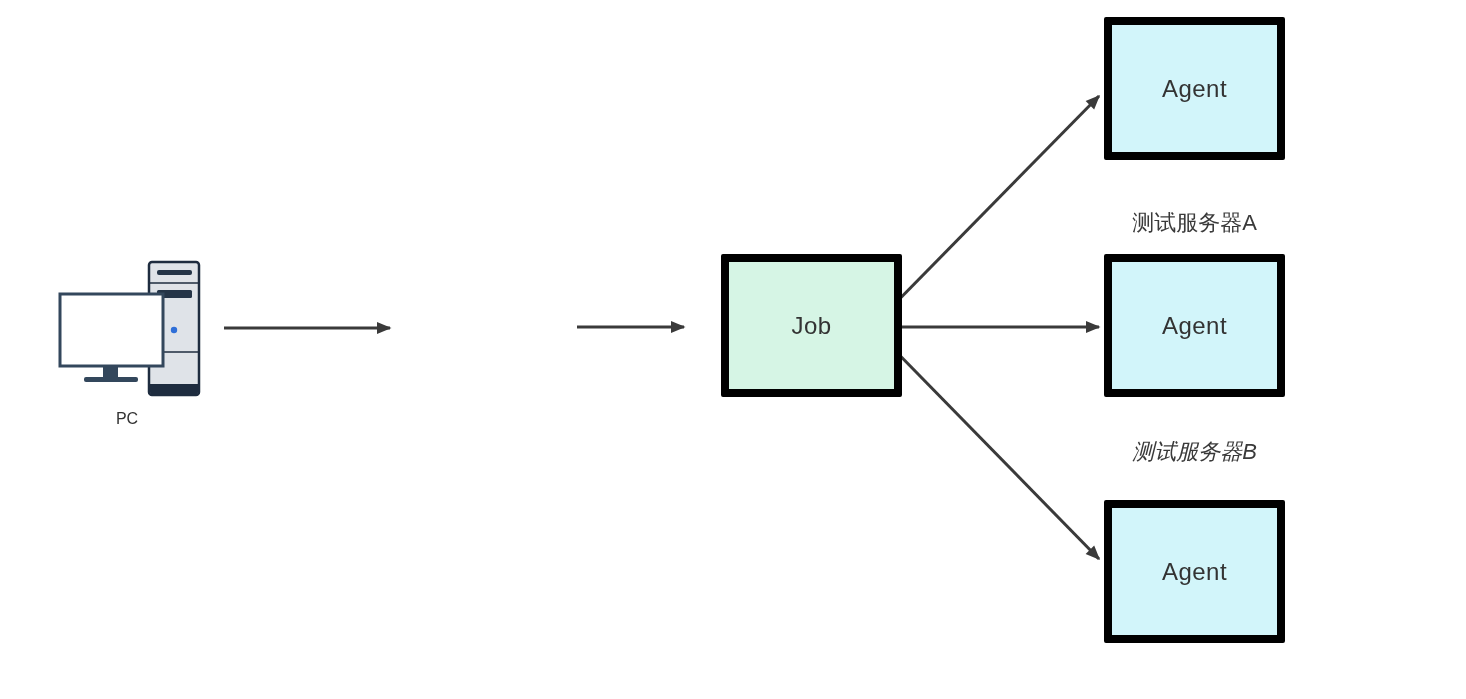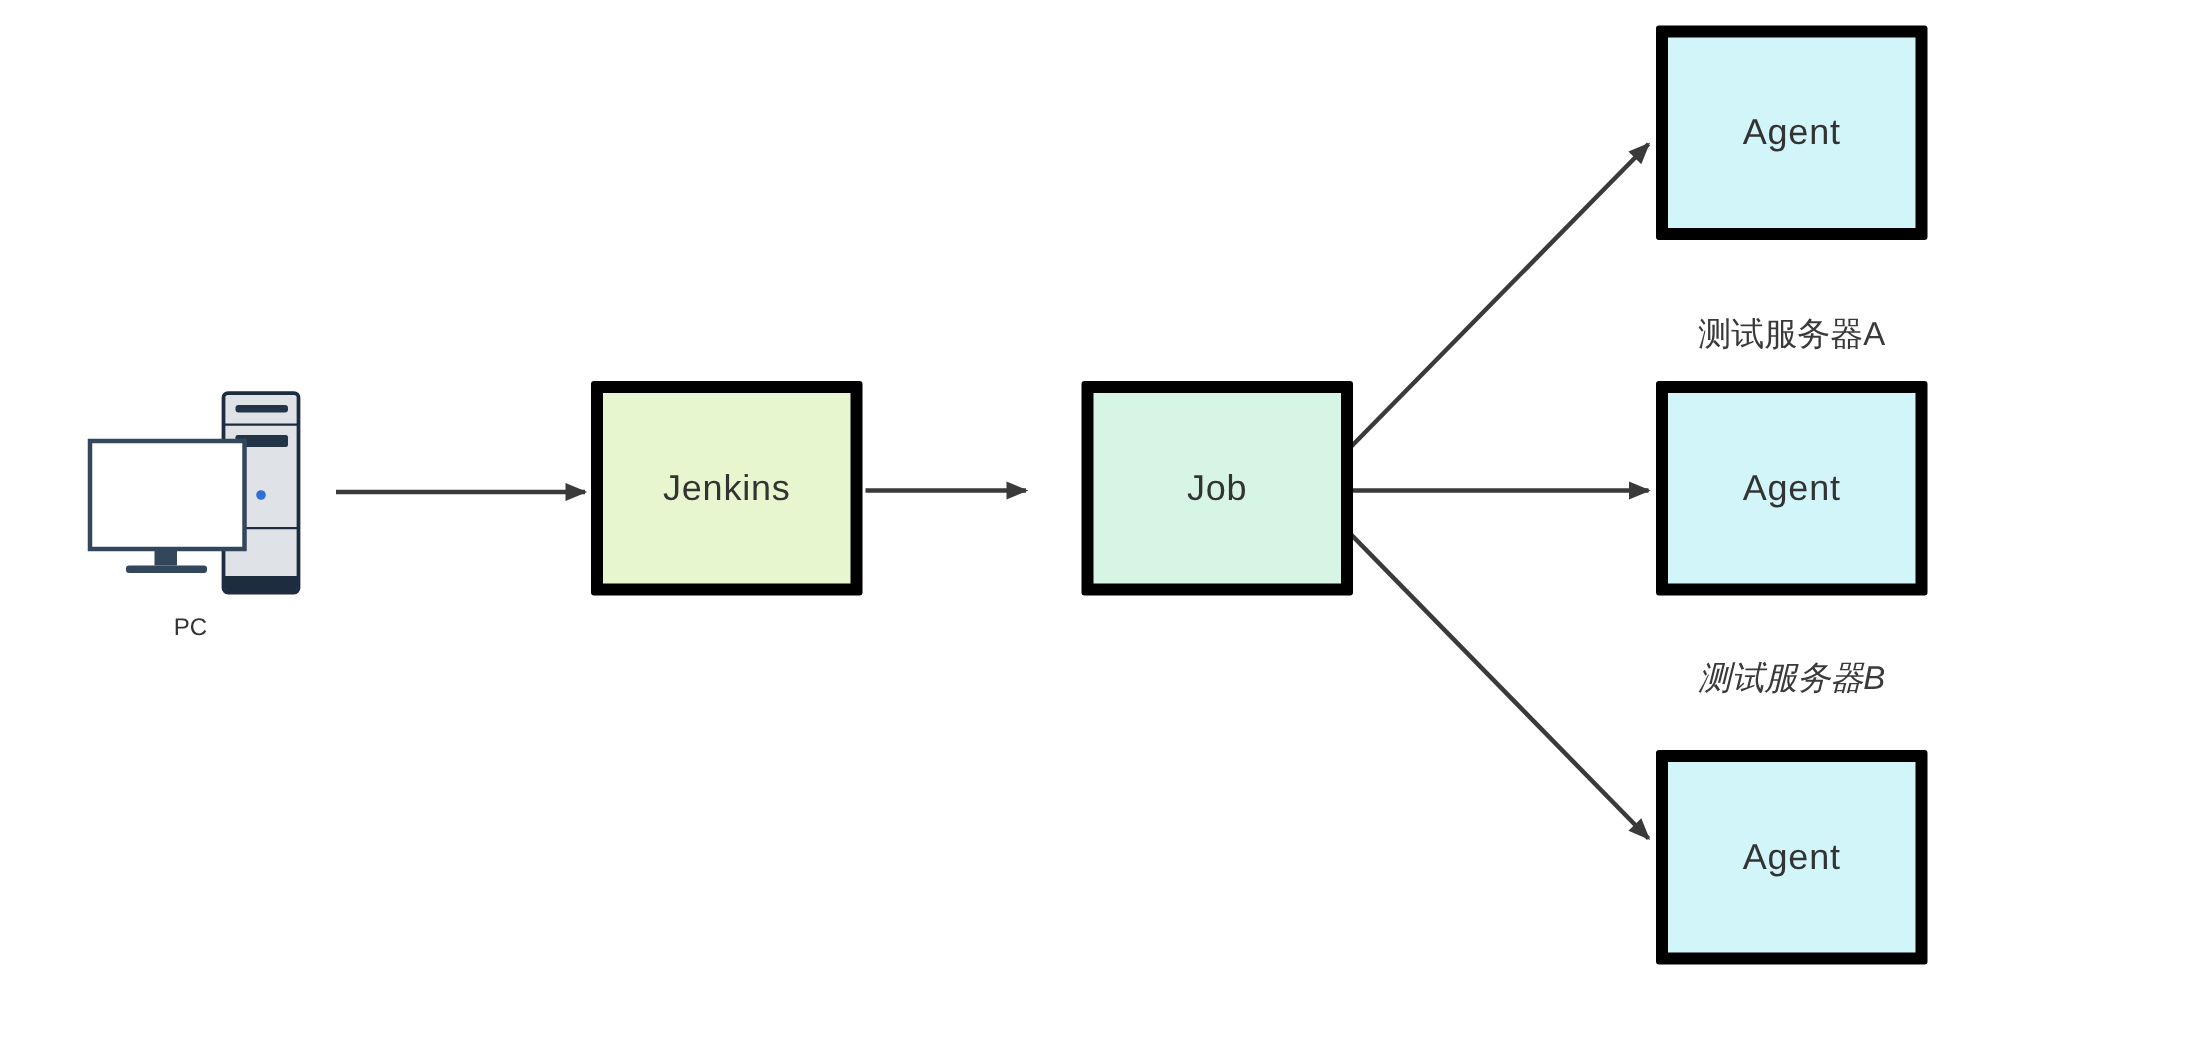--- a/index.html
+++ b/index.html
@@ -96,23 +96,20 @@
       <line x1="98" y1="96" x2="146" y2="96" stroke="#1e2c3f" stroke-width="1.5"></line>
       <path d="M98 128 h48 v8 a3 3 0 0 1 -3 3 h-42 a3 3 0 0 1 -3 -3 Z" fill="#1e2c3f"></path>
 
       <rect x="8" y="38" width="103" height="72" fill="#ffffff" stroke="#33475c" stroke-width="3"></rect>
       <rect x="51" y="110" width="15" height="11" fill="#33475c"></rect>
       <rect x="32" y="121" width="54" height="5" rx="2" fill="#33475c"></rect>
     </svg>
   </div>
   <div class="pc-label">PC</div>
 
-  <div class="node node-jenkins">
-    <span class="node-label">Jenkins</span>
-  </div>
 
   <div class="node node-job">
     <span class="node-label">Job</span>
   </div>
 
   <div class="node node-agent-a">
     <span class="node-label">Agent</span>
   </div>
   <div class="caption caption-a">测试服务器A</div>
 

